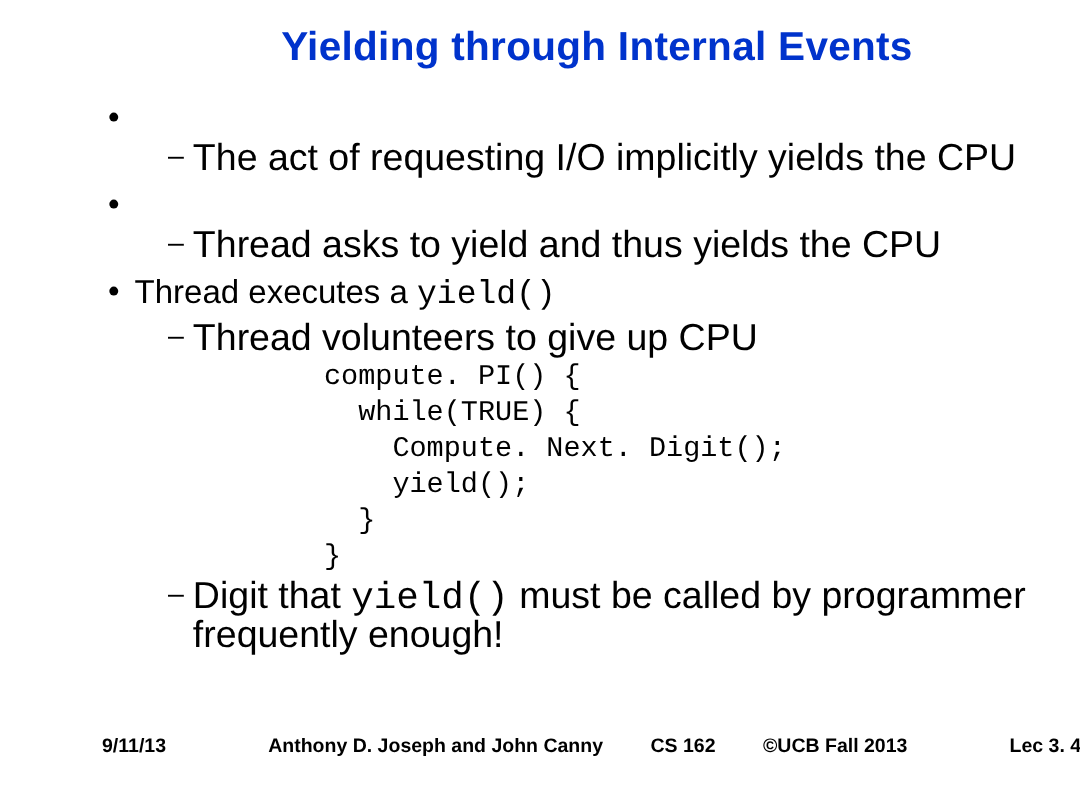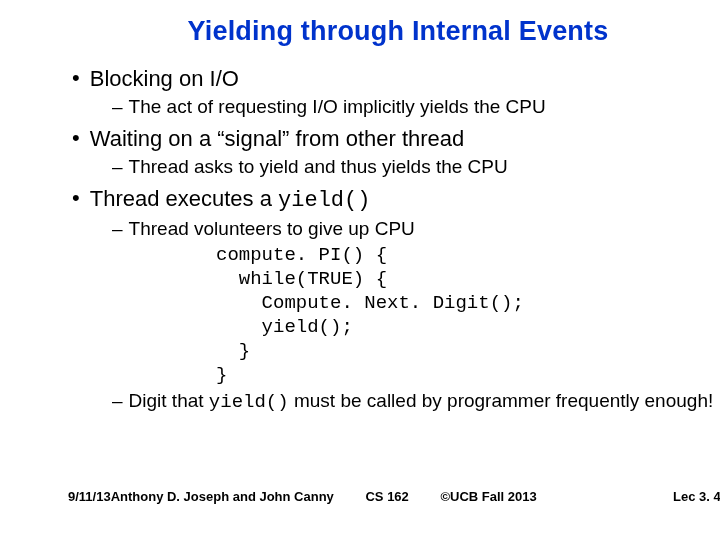--- a/index.html
+++ b/index.html
@@ -7,56 +7,54 @@
   .slide { width: 720px; height: 540px; position: relative; padding: 16px 30px 10px 30px; margin-left: 38px; }
   .title { color: #0033cc; font-size: 27px; font-weight: bold; text-align: center; margin-bottom: 18px; letter-spacing: 0.2px; }
   ul.top { list-style: none; padding-left: 4px; }
   ul.top > li { margin-bottom: 2px; }
   .bullet-row { display: flex; align-items: flex-start; }
   .dot { font-size: 22px; line-height: 26px; margin-right: 10px; }
   .b1 { font-size: 22px; line-height: 28px; }
   .sub { padding-left: 40px; margin-top: 2px; margin-bottom: 6px; }
   .dash-row { display: flex; align-items: flex-start; }
   .dash { font-size: 19px; line-height: 24px; margin-right: 6px; }
-  .b2 { font-size: 19px; line-height: 24px; }
+  .b2 { font-size: 25px; line-height: 24px; }
   .code-inline { font-family: "Courier New", Courier, monospace; }
   .codeblock { font-family: "Courier New", Courier, monospace; font-size: 19px; line-height: 24px; padding-left: 104px; white-space: pre; margin-top: 2px; margin-bottom: 2px; }
   .footer { position: absolute; bottom: 36px; left: 0; width: 720px; padding: 0 30px; display: flex; align-items: baseline; font-size: 13px; color: #000; font-weight: bold; }
   .f-date { flex: 0 0 auto; }
-  .f-center { flex: 1 1 auto; }
+  .f-center { flex: 1 1 auto; text-align: center; }
   .f-center .authors { display: inline-block; margin-right: 28px; }
   .f-center .course { display: inline-block; margin-right: 28px; }
   .f-center .copy { display: inline-block; }
   .f-right { flex: 0 0 auto; text-align: center; }
 </style>
 </head>
 <body>
 
 <div class="slide">
   <div class="title">Yielding through Internal Events</div>
 
   <ul class="top">
 
     <li>
       <div class="bullet-row">
         <span class="dot">•</span>
-        <span class="b1">Blocking on I/O</span>
       </div>
       <div class="sub">
         <div class="dash-row">
           <span class="dash">–</span>
           <span class="b2">The act of requesting I/O implicitly yields the CPU</span>
         </div>
       </div>
     </li>
 
     <li>
       <div class="bullet-row">
         <span class="dot">•</span>
-        <span class="b1">Waiting on a “signal” from other thread</span>
       </div>
       <div class="sub">
         <div class="dash-row">
           <span class="dash">–</span>
           <span class="b2">Thread asks to yield and thus yields the CPU</span>
         </div>
       </div>
     </li>
 
     <li>

